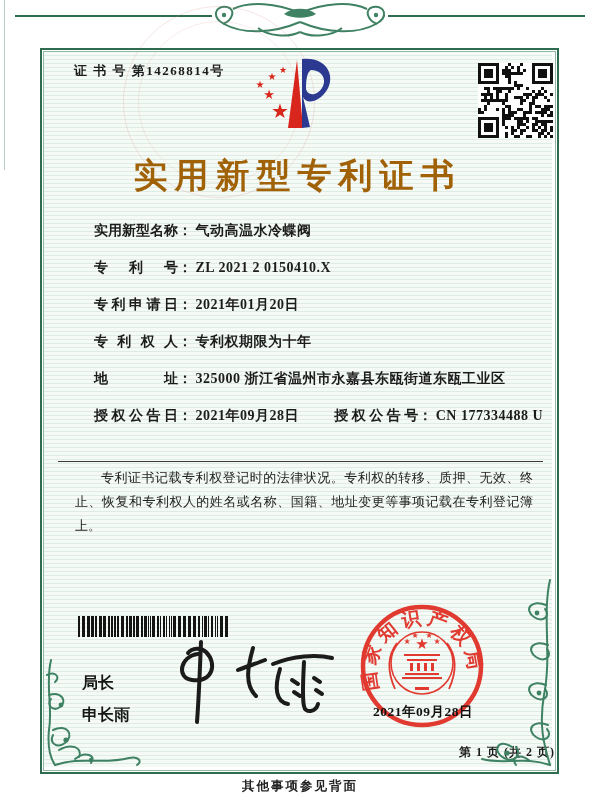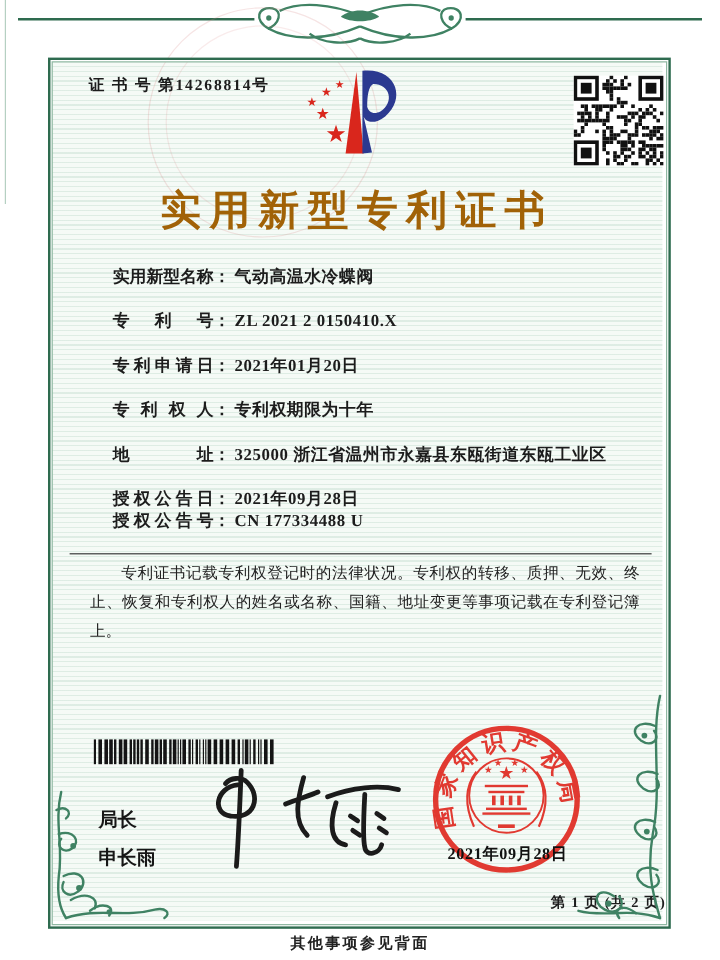--- a/index.html
+++ b/index.html
@@ -23,21 +23,21 @@
   .qr{position:absolute;left:478px;top:63px;width:75px;height:75px;background:#fff;}
 
   .title{position:absolute;left:40px;top:153px;width:515px;text-align:center;
          font-size:34px;font-weight:600;letter-spacing:7px;color:#a16207;}
 
   .fields{position:absolute;left:75px;top:222px;width:468px;font-size:14px;}
   .frow{height:22px;margin-bottom:15px;white-space:nowrap;margin-left:19px;}
   .flbl{display:inline-block;width:84px;font-weight:700;text-align:justify;text-align-last:justify;vertical-align:top;}
   .fcolon{font-weight:700;}
   .fval{font-weight:600;letter-spacing:.5px;}
-  .frow-double{display:flex;flex-direction:column;}
+  .frow-double{display:flex;}
   .pair1{width:272px;}
 
   .divider{position:absolute;left:58px;top:461px;width:485px;height:1px;background:#3a3a3a;}
 
   .paras{position:absolute;left:75px;top:466px;width:458px;font-size:13px;line-height:24px;
          color:#222;text-align:justify;}
   .paras p{margin:0;text-indent:2em;}
 
   .barcode{position:absolute;left:78px;top:616px;width:152px;height:21px;white-space:nowrap;overflow:hidden;}
   .barcode i{display:inline-block;height:100%;background:#141414;vertical-align:top;}

